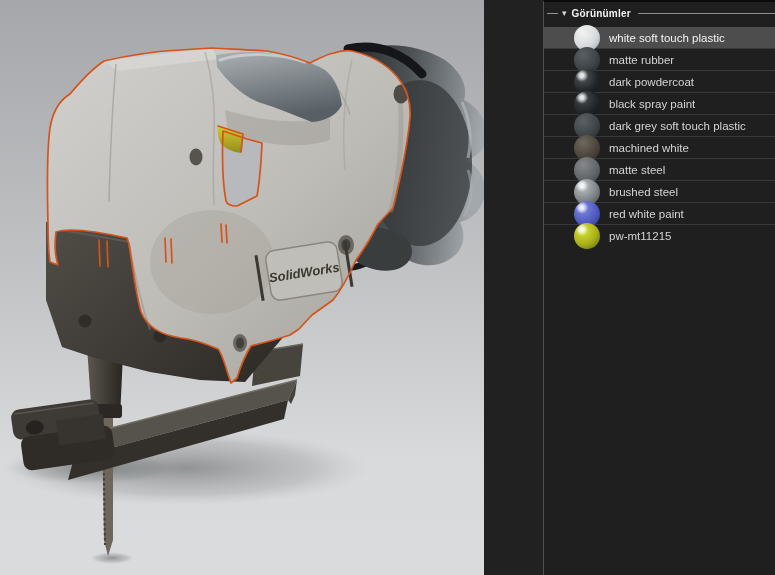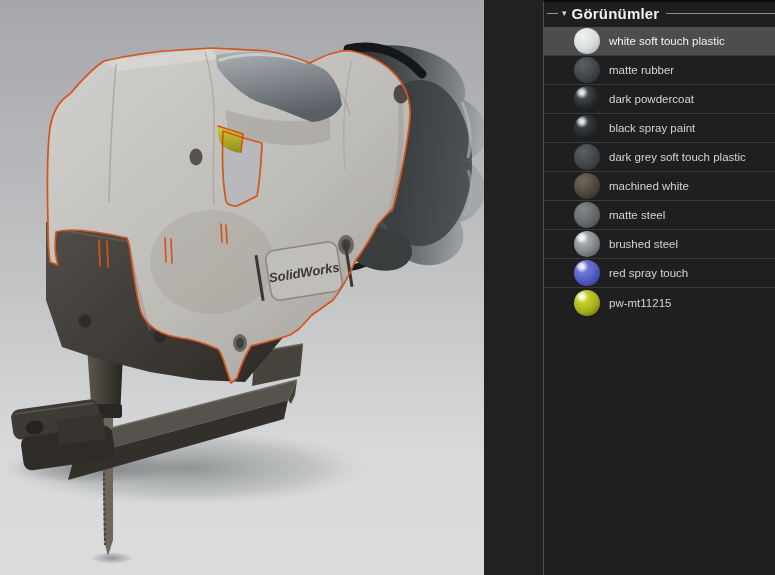--- a/index.html
+++ b/index.html
@@ -9,24 +9,24 @@
   #viewport-wrap{position:absolute;left:0;top:0;width:484px;height:575px;}
   
   #panel-gutter{position:absolute;left:484px;top:0;width:59px;height:575px;background:#212121;}
   
   #panel-right{position:absolute;left:543px;top:0;width:232px;height:575px;
                background:var(--panel-bg,#1f1f1f);border-left:1px solid #4f4f4f;
                border-top:2px solid #0b0b0b;box-sizing:border-box;}
   .panel-header{display:flex;align-items:center;height:23px;padding-left:3px;color:#f2f2f2;}
   .panel-header .dash{width:11px;height:1px;background:#949494;flex:0 0 auto;}
   .panel-header .tri{font-size:9px;color:#d8d8d8;margin:0 5px 0 4px;line-height:1;}
-  .panel-header .title{font-size:15px;font-weight:bold;letter-spacing:.2px;}
+  .panel-header .title{font-size:10px;font-weight:bold;letter-spacing:.2px;}
   .panel-header .rule{flex:1 1 auto;height:1px;background:#8d8d8d;margin-left:7px;}
   #appearance-list{position:absolute;left:0;top:25px;right:0;}
-  .row{display:flex;align-items:center;height:29px;box-sizing:border-box;
+  .row{display:flex;align-items:center;height:22px;box-sizing:border-box;
        border-bottom:1px solid var(--divider,#383838);padding-left:30px;cursor:default;}
   .row:last-child{border-bottom:none;}
   .row.selected{background:var(--sel-bg,#4d4d4d);}
   .sphere{width:26px;height:26px;border-radius:50%;flex:0 0 auto;}
   .row-label{margin-left:9px;font-size:11.5px;color:#d4d4d4;white-space:nowrap;}
   .row.selected .row-label{color:#f2f2f2;}
 </style>
 </head>
 <body>
 
@@ -267,21 +267,21 @@
     <span class="row-label">matte steel</span>
   </div>
 
   <div class="row">
     <span class="sphere" style="background: radial-gradient(circle at 30% 25%, rgba(255, 255, 255, 0.85) 0px, rgba(255, 255, 255, 0.85) 7%, rgba(255, 255, 255, 0) 24%), radial-gradient(circle at 35% 30%, rgb(189, 194, 197) 0%, rgb(126, 132, 135) 55%, rgb(69, 73, 76) 100%);"></span>
     <span class="row-label">brushed steel</span>
   </div>
 
   <div class="row">
     <span class="sphere" style="background: radial-gradient(circle at 30% 25%, rgba(255, 255, 255, 0.85) 0px, rgba(255, 255, 255, 0.85) 7%, rgba(255, 255, 255, 0) 24%), radial-gradient(circle at 35% 30%, rgb(126, 137, 222) 0%, rgb(80, 90, 193) 55%, rgb(43, 50, 128) 100%);"></span>
-    <span class="row-label">red spray touch</span>
+    <span class="row-label">red white paint</span>
   </div>
 
   <div class="row">
     <span class="sphere" style="background: radial-gradient(circle at 30% 25%, rgba(255, 255, 255, 0.85) 0px, rgba(255, 255, 255, 0.85) 7%, rgba(255, 255, 255, 0) 24%), radial-gradient(circle at 35% 30%, rgb(216, 224, 60) 0%, rgb(169, 176, 23) 55%, rgb(90, 94, 13) 100%);"></span>
     <span class="row-label">pw-mt11215</span>
   </div>
 
 
 </div>
   </div>

